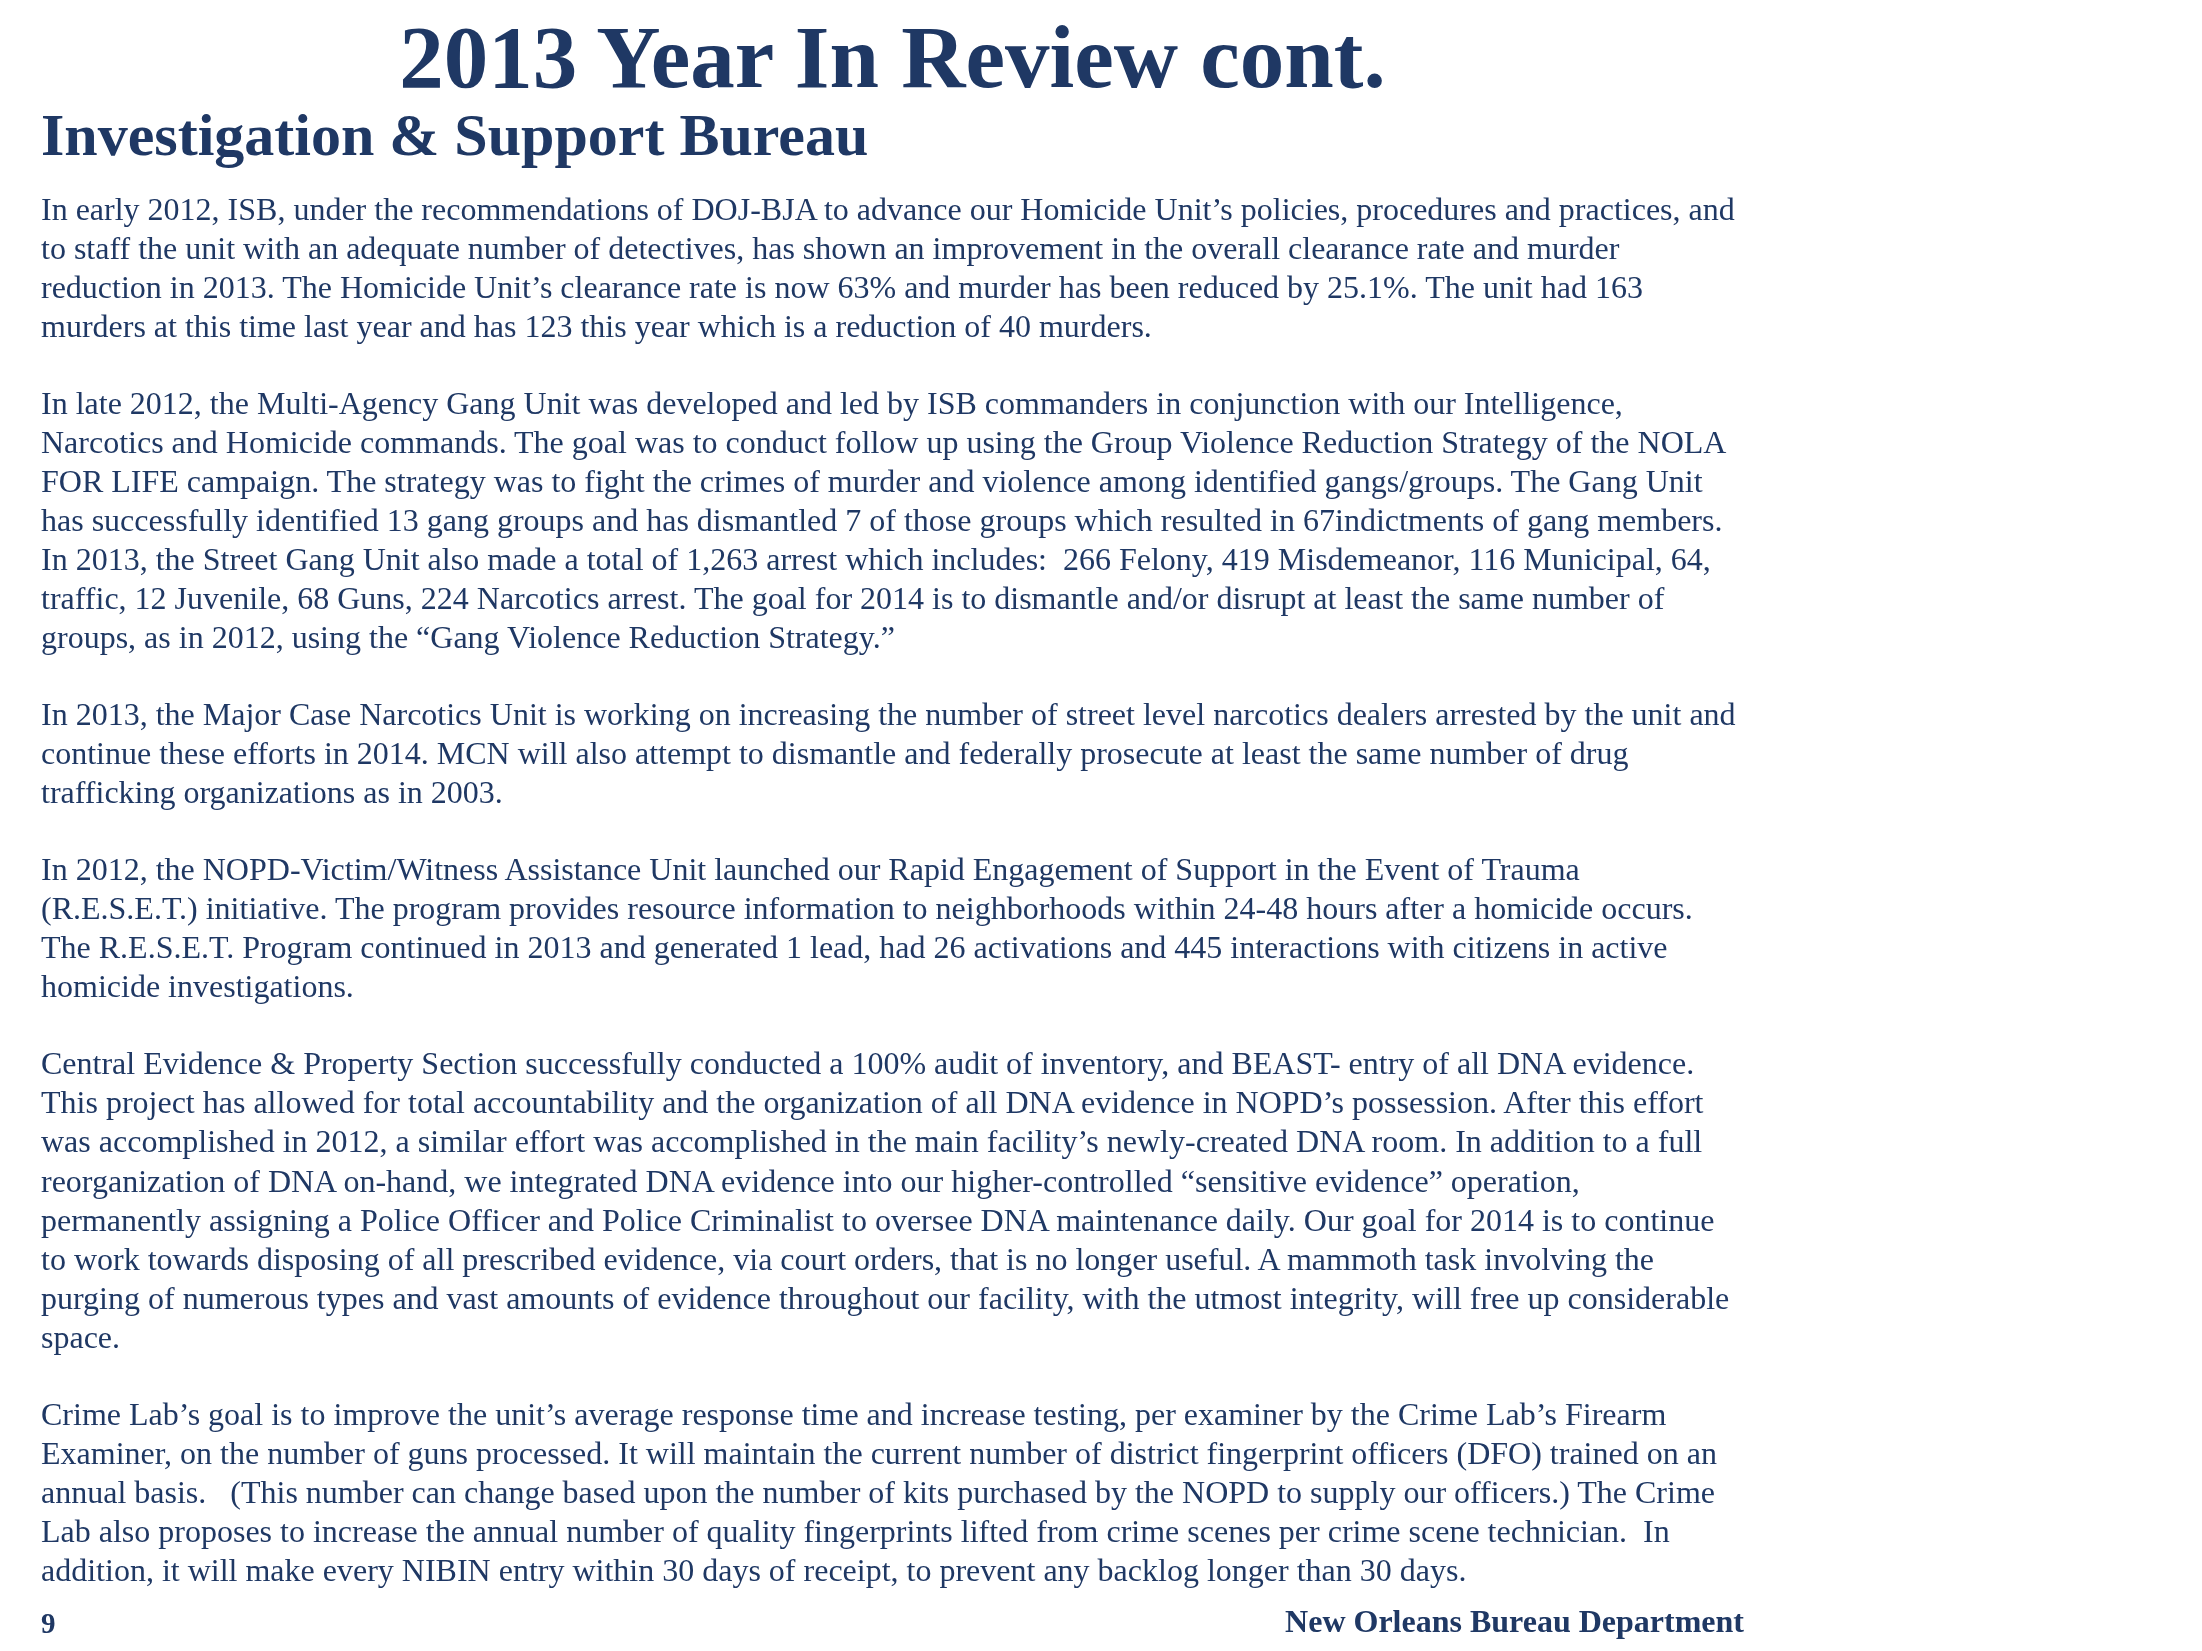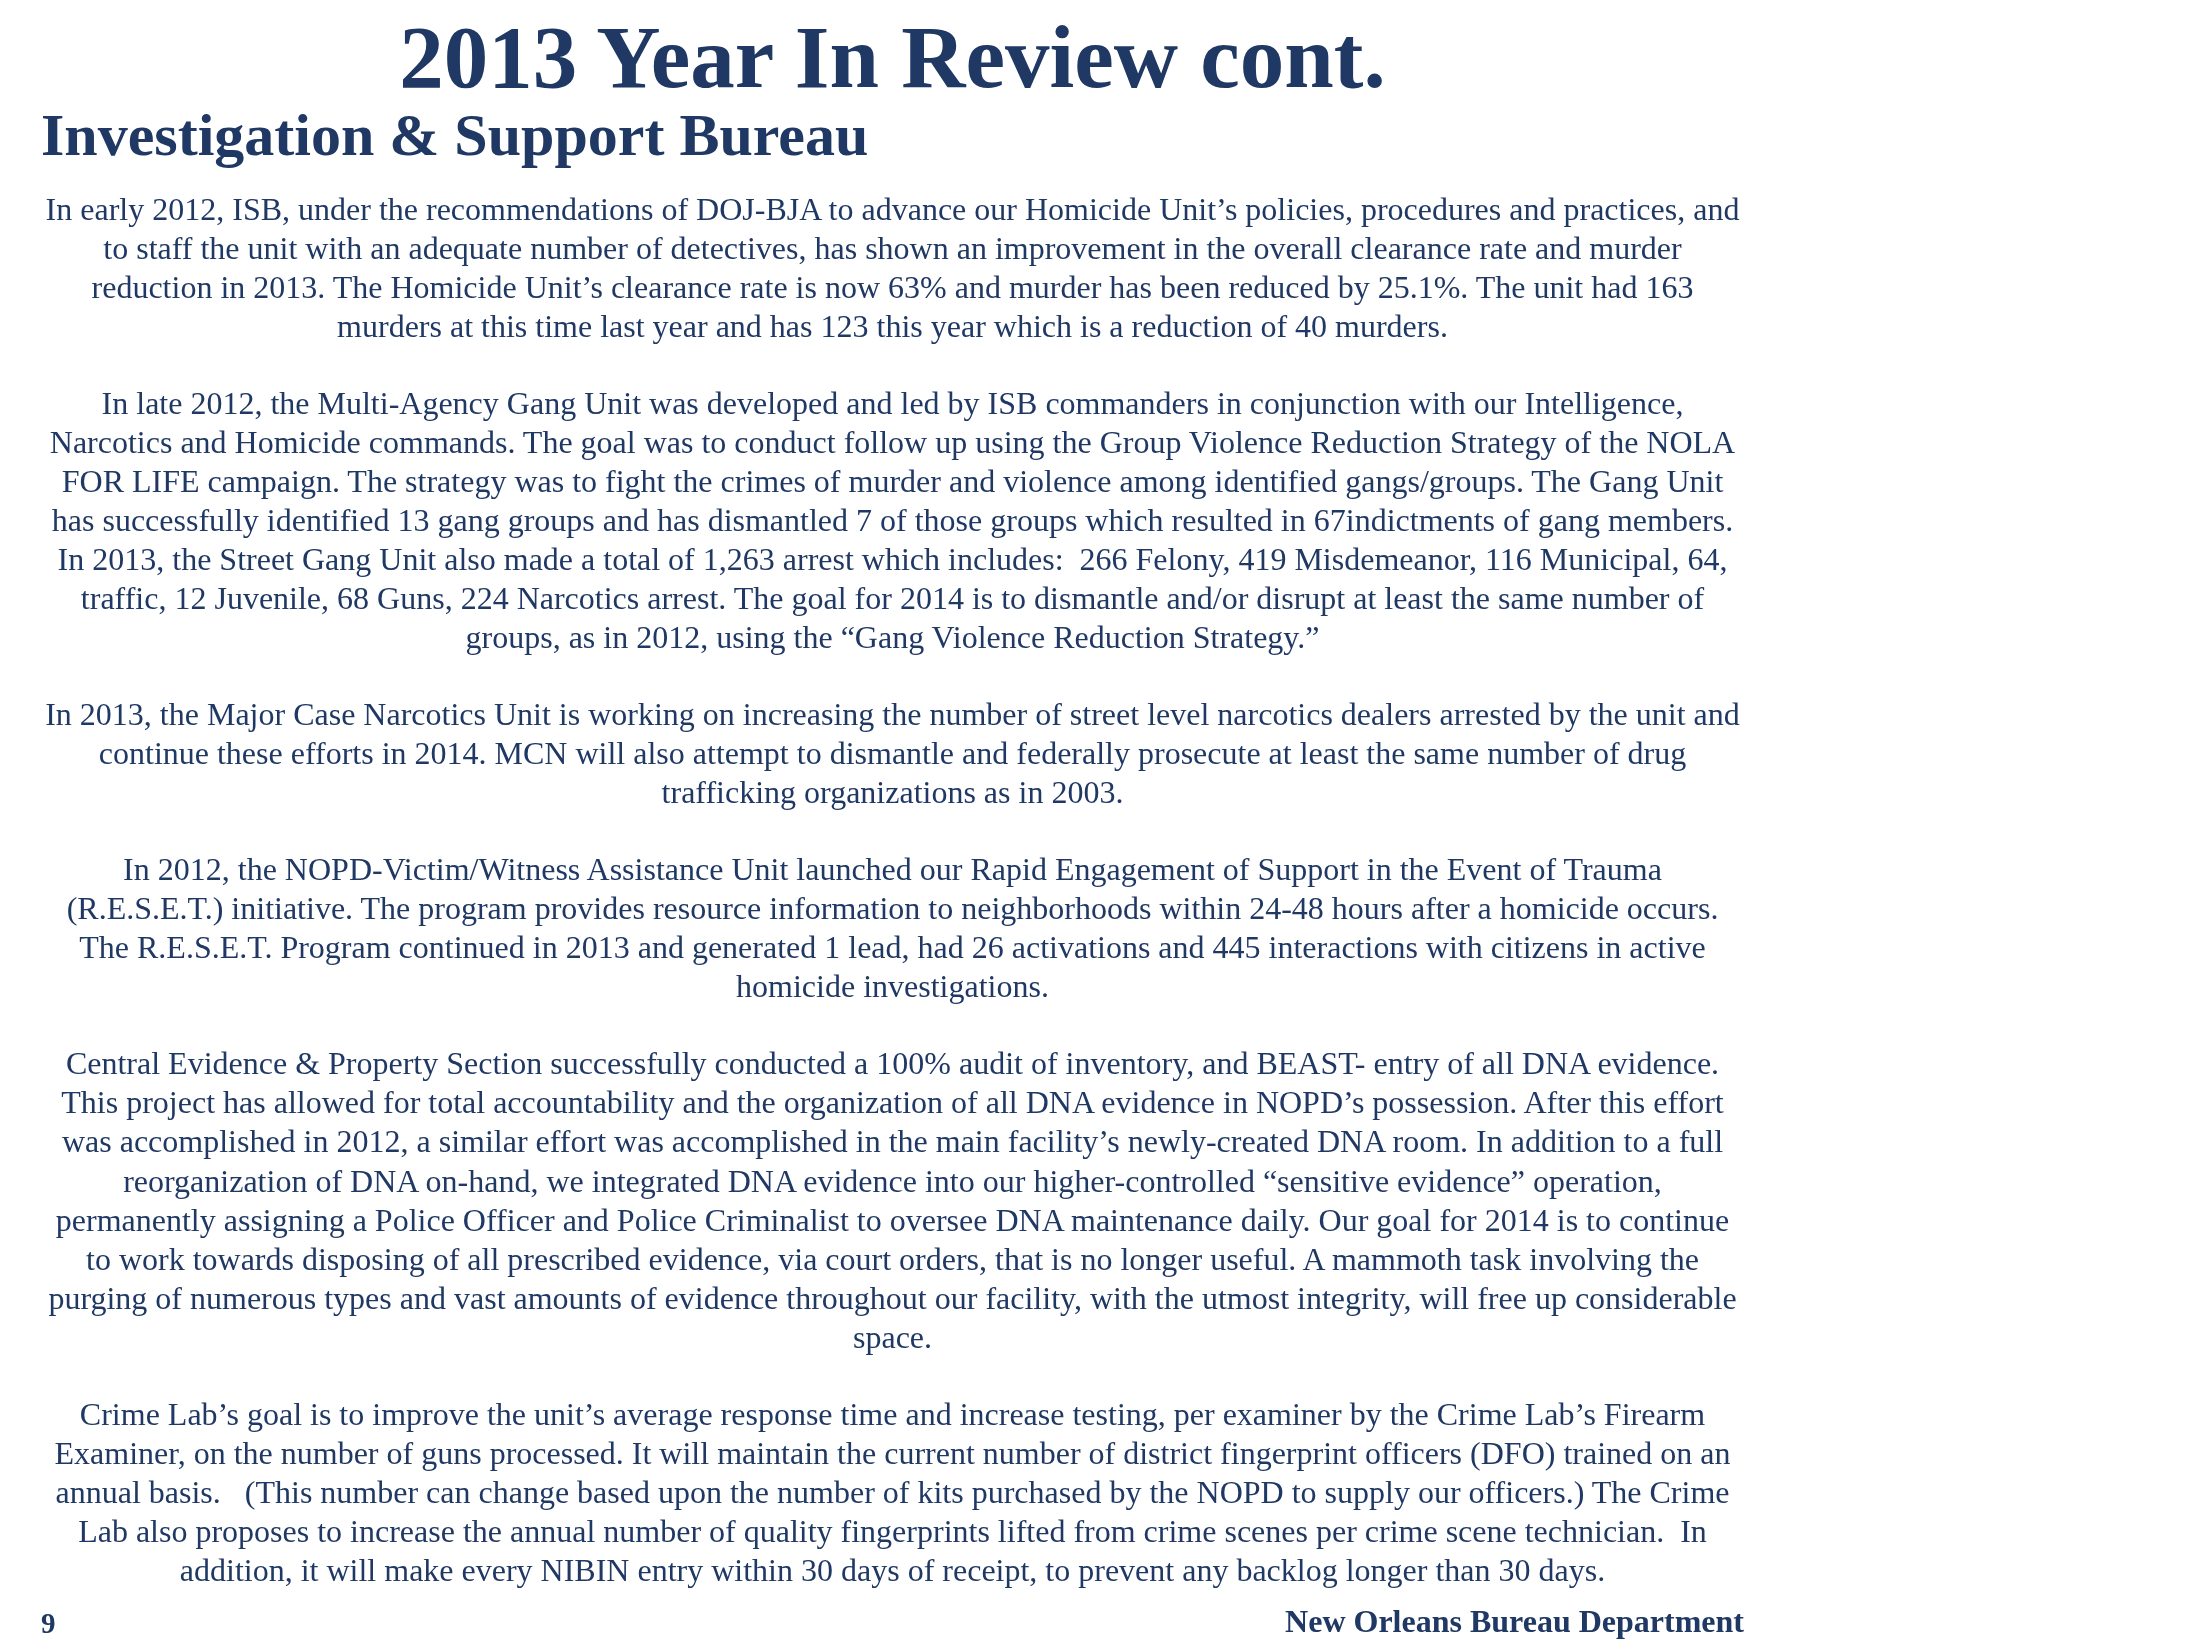--- a/index.html
+++ b/index.html
@@ -35,21 +35,21 @@
     text-align: left;
   }
   .body-text {
     margin-top: 22.4px;
   }
   p.para {
     font-size: 32px;
     line-height: 1.22;
     margin: 0 0 38px 0;
     white-space: pre-wrap;
-    text-align: center;
+    text-align: left;
   }
   p.para:last-child {
     margin-bottom: 0;
   }
   .footer {
     margin-top: auto;
     display: flex;
     justify-content: space-between;
     align-items: flex-end;
     font-weight: 700;

